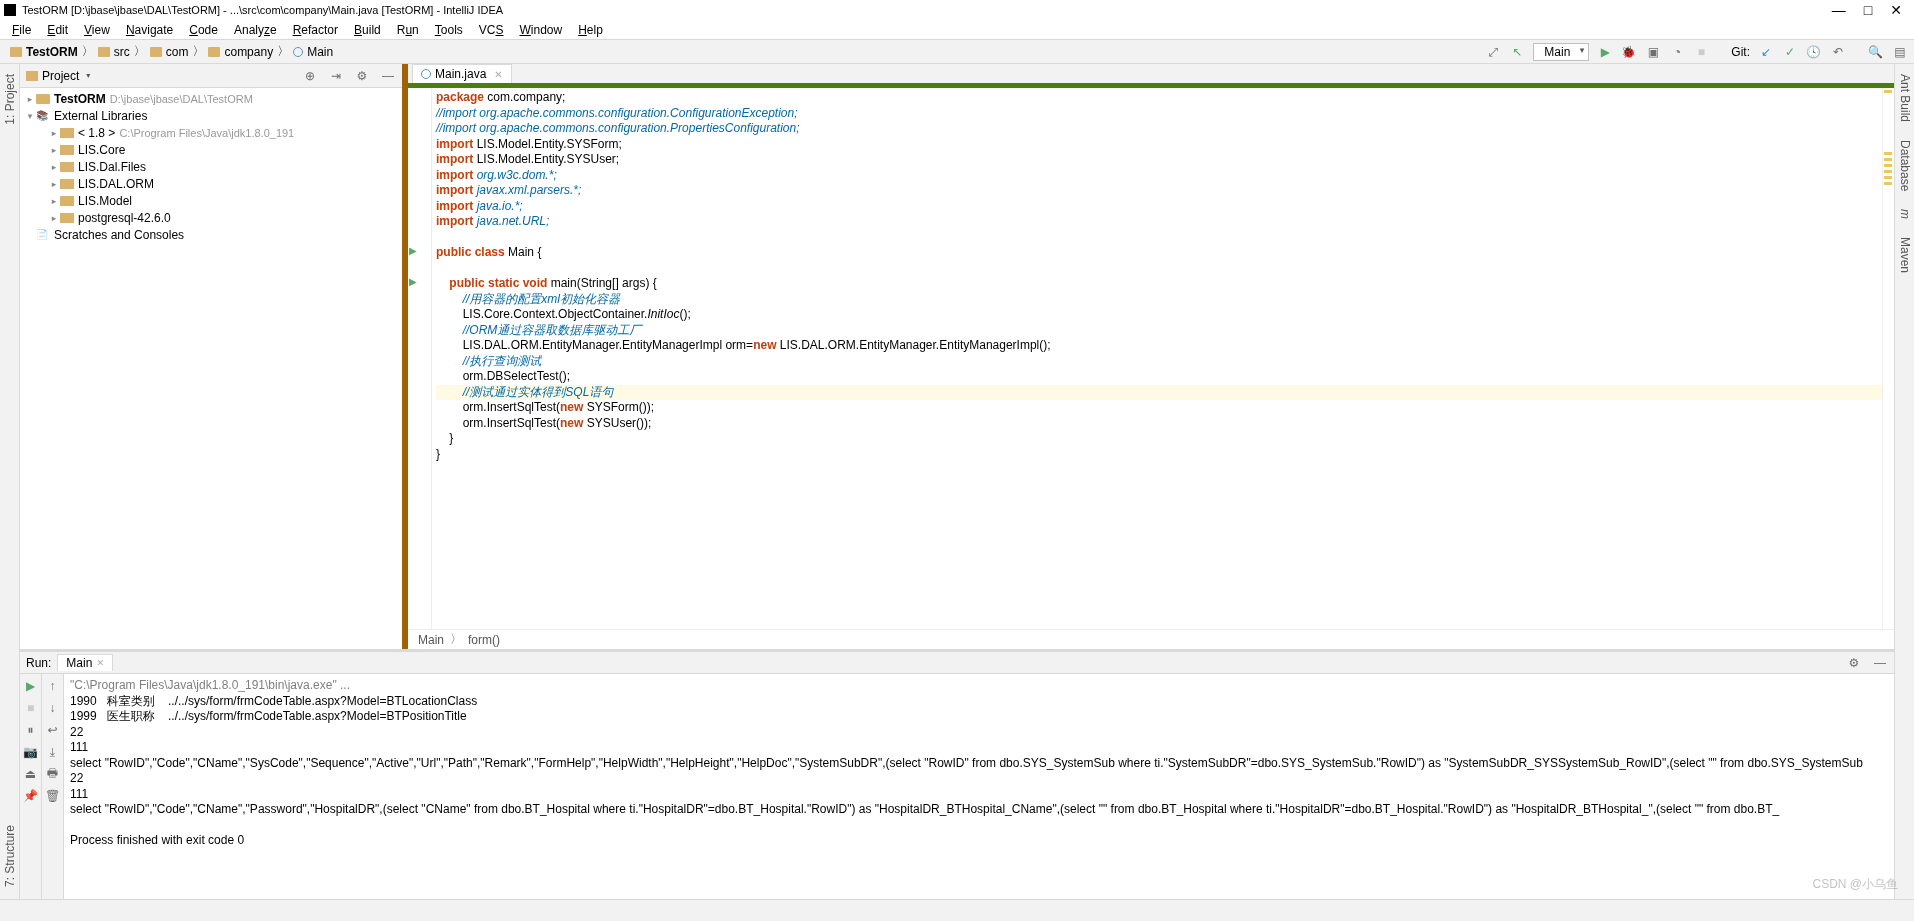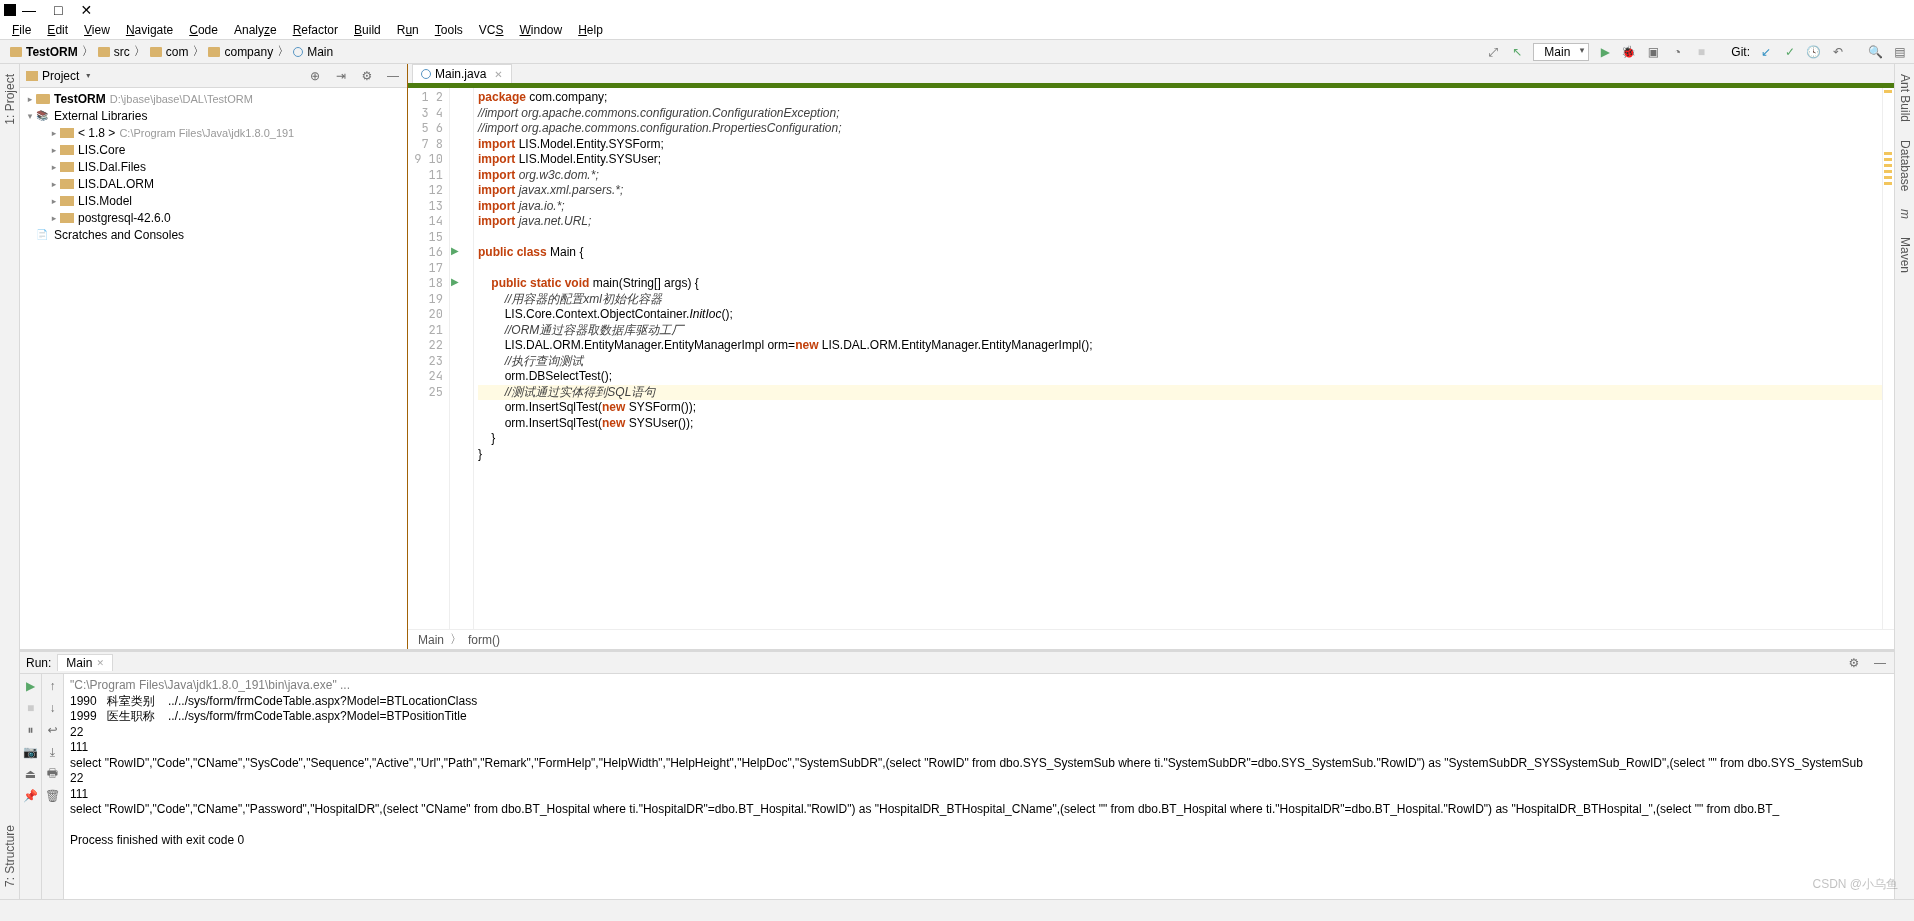--- a/index.html
+++ b/index.html
@@ -21,21 +21,21 @@
 .runconfig { border: 1px solid #c0c0c0; padding: 1px 18px 1px 10px; background: #fff; position: relative; }
 .runconfig::after { content: "▾"; position: absolute; right: 4px; top: 1px; font-size: 9px; color: #555; }
 .play-icon { color: #59a869; }
 .body { flex: 1; display: flex; min-height: 0; }
 .leftgutter { width: 20px; background: #f2f2f2; border-right: 1px solid #d9d9d9; writing-mode: vertical-rl; display: flex; align-items: center; justify-content: flex-start; gap: 8px; padding-top: 6px; font-size: 11px; color: #555; }
 .leftgutter .tab { transform: rotate(180deg); cursor: pointer; padding: 4px 0; }
 .rightgutter { width: 20px; background: #f2f2f2; border-left: 1px solid #d9d9d9; writing-mode: vertical-rl; display: flex; align-items: center; justify-content: flex-start; gap: 10px; padding-top: 6px; font-size: 11px; color: #555; }
 .rightgutter .tab { cursor: pointer; padding: 4px 0; }
 .mainarea { flex: 1; display: flex; flex-direction: column; min-width: 0; }
 .upper { flex: 1; display: flex; min-height: 0; }
-.projectpanel { width: 388px; border-right: 1px solid #a16207; display: flex; flex-direction: column; background: #fff; }
+.projectpanel { width: 388px; border-right: 6px solid #a16207; display: flex; flex-direction: column; background: #fff; }
 .projhdr { height: 24px; background: #f2f2f2; border-bottom: 1px solid #d9d9d9; display: flex; align-items: center; padding: 0 6px; }
 .projhdr .lbl { display: flex; align-items: center; gap: 4px; }
 .projhdr .lbl .fico { width: 12px; height: 10px; background: #d9b36c; }
 .projhdr .lbl::after { content: "▾"; font-size: 8px; margin-left: 3px; color: #555; }
 .projhdr .hicons { margin-left: auto; display: flex; gap: 10px; }
 .tree { flex: 1; overflow: auto; padding: 2px 0; }
 .treenode { display: flex; align-items: center; height: 17px; cursor: pointer; white-space: nowrap; }
 .treenode .arrow { width: 12px; text-align: center; color: #888; font-size: 9px; }
 .treenode .nicon { width: 14px; height: 12px; margin-right: 4px; display: flex; align-items: center; justify-content: center; }
 .treenode .nicon.folder { background: #d9b36c; border-radius: 1px; height: 10px; }
@@ -49,21 +49,21 @@
 .tab-file { background: #fff; border: 1px solid #d9d9d9; border-bottom: none; padding: 2px 8px; display: flex; align-items: center; gap: 4px; font-size: 12px; }
 .tab-file .cico { width: 10px; height: 10px; border: 1px solid #5896c4; border-radius: 50%; }
 .tab-file .close { color: #aaa; font-size: 10px; margin-left: 4px; cursor: pointer; }
 .editbody { flex: 1; display: flex; min-height: 0; background: #fff; position: relative; }
 .gutters { width: 42px; background: #fff; border-right: 1px solid #eee; text-align: right; padding: 2px 6px 0 0; color: #adadad; font-family: "Consolas","JetBrains Mono",monospace; font-size: 12px; line-height: 15.5px; }
 .guttermarks { width: 14px; position: relative; }
 .runmark { position: absolute; left: 1px; color: #59a869; font-size: 10px; }
 .foldmarks { width: 10px; position: relative; border-right: 1px solid #eee; }
 .code { flex: 1; font-family: "Consolas","JetBrains Mono",monospace; font-size: 12px; line-height: 15.5px; padding: 2px 0 0 4px; white-space: pre; overflow: hidden; }
 .code .kw { color: #c2410c; font-weight: bold; }
-.code .cm { color: #404040; font-style: italic; }
+.code .cm { color: #0369a1; font-style: italic; }
 .code .fn { font-style: italic; }
 .code .hl { background: #fffae3; display: inline-block; width: 100%; }
 .markstrip { width: 12px; background: #fff; border-left: 1px solid #eee; position: relative; }
 .markstrip .m { position: absolute; right: 2px; width: 8px; height: 3px; }
 .breadcrumb { height: 20px; border-top: 1px solid #eee; display: flex; align-items: center; padding: 0 10px; gap: 6px; font-size: 12px; color: #555; }
 .bottompanel { height: 250px; border-top: 3px solid #d9d9d9; display: flex; flex-direction: column; }
 .runhdr { height: 22px; background: #f2f2f2; display: flex; align-items: center; border-bottom: 1px solid #d9d9d9; padding: 0 6px; }
 .runhdr .rtab { background: #fff; border: 1px solid #d9d9d9; border-bottom: none; padding: 1px 8px; display: flex; align-items: center; gap: 4px; margin-left: 6px; }
 .runhdr .rtab .close { color: #aaa; font-size: 9px; }
 .runhdr .ricons { margin-left: auto; display: flex; gap: 10px; }
@@ -73,20 +73,21 @@
 .console { flex: 1; font-family: "Consolas","JetBrains Mono",monospace; font-size: 12px; line-height: 15.5px; padding: 4px 6px; white-space: pre; overflow: hidden; color: #000; }
 .console .gray { color: #808080; }
 .statusbar { height: 22px; background: #f2f2f2; border-top: 1px solid #d9d9d9; display: flex; align-items: center; padding: 0 8px; }
 .watermark { position: absolute; right: 16px; bottom: 28px; color: rgba(0,0,0,0.25); font-size: 12px; pointer-events: none; }
 </style>
 </head>
 <body>
 
 <div class="titlebar">
   <div class="ico"></div>
+  <div class="title">TestORM [D:\jbase\jbase\DAL\TestORM] - ...\src\com\company\Main.java [TestORM] - IntelliJ IDEA</div>
   <div class="winbtns">
     <span>—</span>
     <span>□</span>
     <span>✕</span>
   </div>
 </div>
 
 <div class="menubar">
   <span><u>F</u>ile</span>
   <span><u>E</u>dit</span>
@@ -223,45 +224,20 @@
 
       <div class="editor">
         <div class="tabs">
           <div class="tab-file">
             <div class="cico"></div>
             <span>Main.java</span>
             <span class="close">✕</span>
           </div>
         </div>
         <div class="editbody">
-<div class="gutters">1
-2
-3
-4
-5
-6
-7
-8
-9
-10
-11
-12
-13
-14
-15
-16
-17
-18
-19
-20
-21
-22
-23
-24
-25</div>
 <div class="guttermarks">
   <span class="runmark" style="top:157px">▶</span>
   <span class="runmark" style="top:188px">▶</span>
 </div>
 <div class="foldmarks"></div>
 <div class="code"><span class="kw">package</span><span> com.company;</span>
 <span class="cm">//import org.apache.commons.configuration.ConfigurationException;</span>
 <span class="cm">//import org.apache.commons.configuration.PropertiesConfiguration;</span>
 <span class="kw">import</span><span> LIS.Model.Entity.SYSForm;</span>
 <span class="kw">import</span><span> LIS.Model.Entity.SYSUser;</span>

